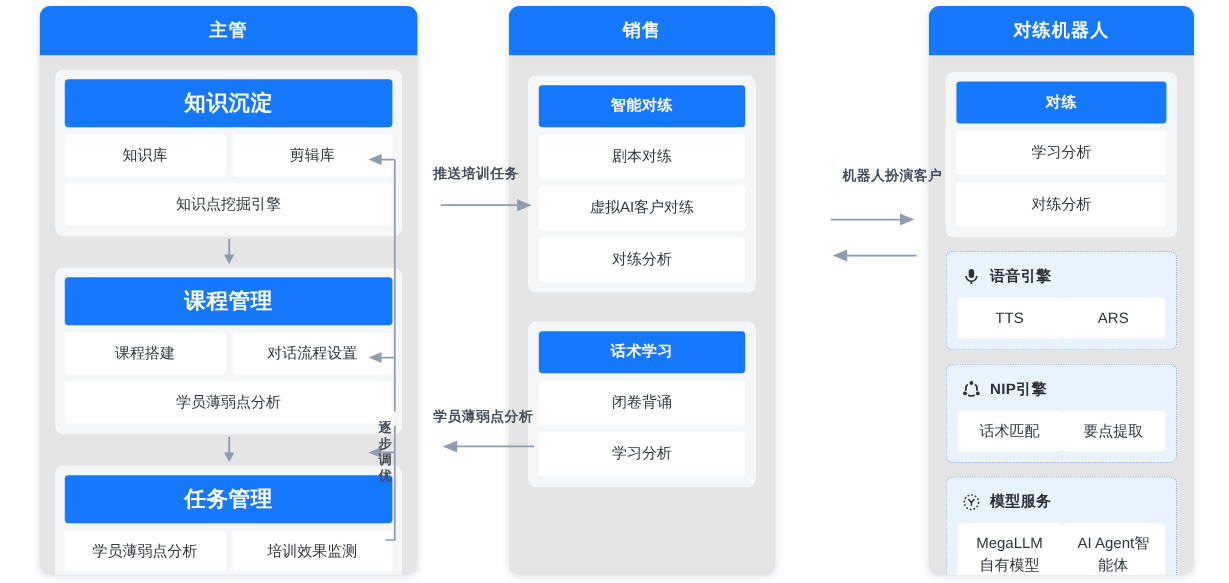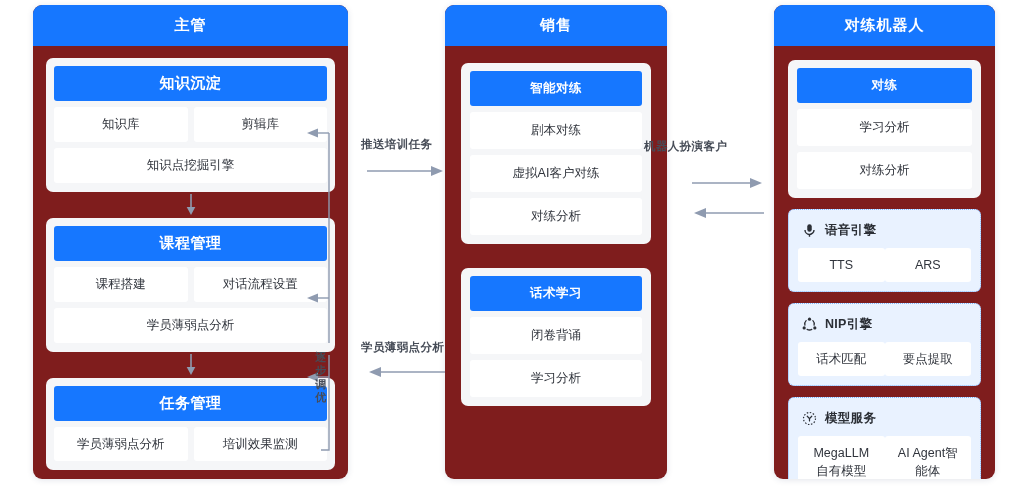--- a/index.html
+++ b/index.html
@@ -8,21 +8,21 @@
     background: #ffffff;
     font-family: "Liberation Sans", "DejaVu Sans", sans-serif;
     overflow: hidden;
   }
 
   #stage { position: relative; width: 1024px; height: 486px; }
 
   
   .column {
     position: absolute;
-    background: #7f1d1d;
+    background: #e5e5e5;
     border-radius: 9px;
     box-shadow: 0 1px 6px rgba(30,50,90,0.13);
     overflow: hidden;
     display: flex;
     flex-direction: column;
     justify-content: space-between;
   }
   .col-header {
     background: #1677ff;
     color: #ffffff;
@@ -42,21 +42,21 @@
 
   
   .group {
     background: #f5f6f8;
     border-radius: 7px;
     padding: 8px 8px 9px 8px;
   }
   .group-title {
     background: #1677ff;
     color: #ffffff;
-    font-size: 15px;
+    font-size: 18px;
     font-weight: 700;
     letter-spacing: .5px;
     text-align: center;
     border-radius: 3px;
     padding: 8px 0;
   }
   .cell-row { display: flex; gap: 6px; margin-top: 6px; }
   .cell {
     background: #ffffff;
     border-radius: 3px;
@@ -208,21 +208,21 @@
         <div class="group-title">任务管理</div>
         <div class="cell-row">
           <div class="cell">学员薄弱点分析</div>
           <div class="cell">培训效果监测</div>
         </div>
       </div>
 
     </div>
   </div>
 
-  <div class="column" style="left:445px; top:5px; width:222px; height:474px;">
+  <div class="column" style="left:424px; top:5px; width:222px; height:474px;">
     <div class="col-header">销售</div>
     <div class="col-body" style="padding:17px 16px 12px 16px;">
 
       <div class="group" style="padding:8px 9px 9px 9px;">
         <div class="stack-head">智能对练</div>
         <div class="stack-item">剧本对练</div>
         <div class="stack-item">虚拟AI客户对练</div>
         <div class="stack-item">对练分析</div>
       </div>
 
@@ -329,21 +329,21 @@
     <path d="M26 252 H13" stroke="#8f9bb0" stroke-width="1.4" fill="none"></path>
     <polygon points="4,252 15,247.4 15,256.6" fill="#8f9bb0"></polygon>
 
     <path d="M26 8 V218" stroke="#8f9bb0" stroke-width="1.4" fill="none"></path>
     <path d="M26 230 V252" stroke="#8f9bb0" stroke-width="1.4" fill="none"></path>
     <path d="M26 252 V325 H18" stroke="#8f9bb0" stroke-width="1.4" fill="none"></path>
   </svg>
 
   <div class="vert-label" style="left:314px; top:351px;">逐步调优</div>
 
-  <div class="conn-label" style="left:644px; top:139px;">机器人扮演客户</div>
+  <div class="conn-label" style="left:702px; top:139px;">机器人扮演客户</div>
   <svg class="connector" style="left:692px; top:175px;" width="72" height="16" viewBox="0 0 72 16">
     <line x1="0" y1="8" x2="60" y2="8" stroke="#8f9bb0" stroke-width="1.5"></line>
     <polygon points="70,8 58,3 58,13" fill="#8f9bb0"></polygon>
   </svg>
   <svg class="connector" style="left:692px; top:205px;" width="72" height="16" viewBox="0 0 72 16">
     <line x1="12" y1="8" x2="72" y2="8" stroke="#8f9bb0" stroke-width="1.5"></line>
     <polygon points="2,8 14,3 14,13" fill="#8f9bb0"></polygon>
   </svg>
 
 </div>

